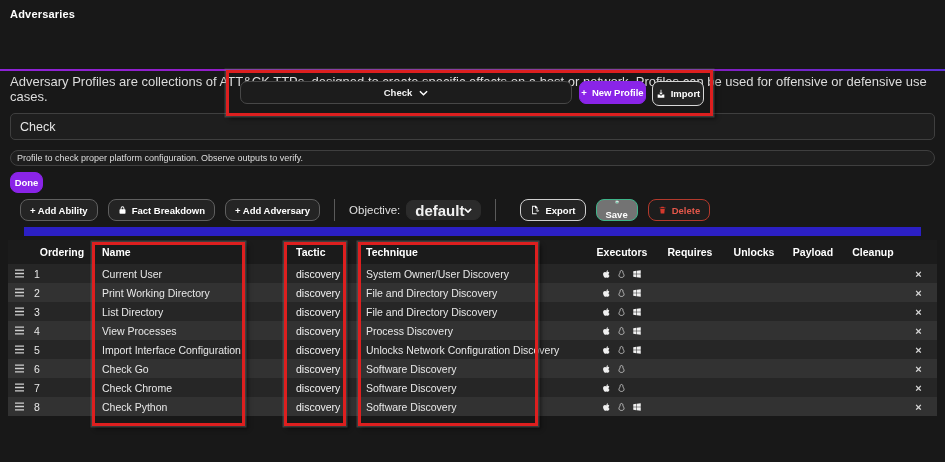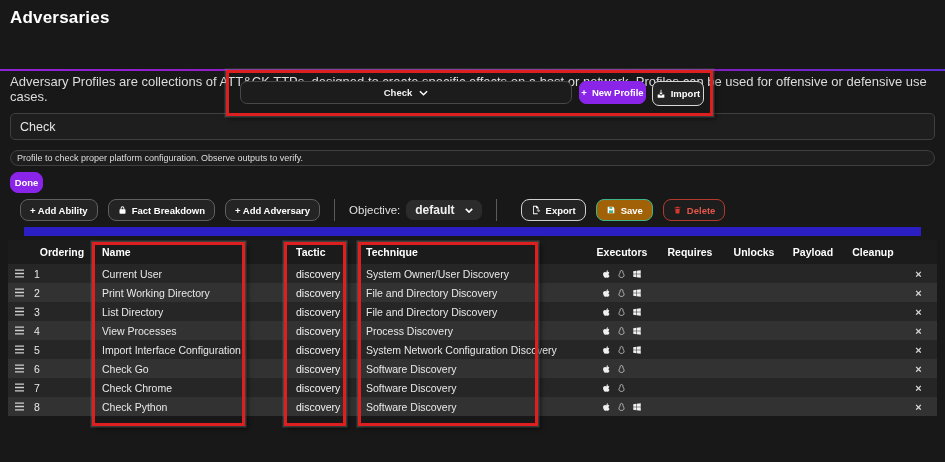--- a/index.html
+++ b/index.html
@@ -1,20 +1,20 @@
 <!DOCTYPE html>
 <html><head>
 <meta charset="utf-8">
 <style>
   html,body{margin:0;padding:0;background:#101010;}
   *{box-sizing:border-box;font-family:"Liberation Sans","DejaVu Sans",sans-serif;}
   #screen{position:relative;width:945px;height:462px;background:#181818;overflow:hidden;color:#e8e8e8;}
 
   
-  .page-title{position:absolute;left:10px;top:8px;font-size:17px;font-weight:bold;color:#fff;letter-spacing:.2px;}
+  .page-title{position:absolute;left:10px;top:8px;font-size:11px;font-weight:bold;color:#fff;letter-spacing:.2px;}
   .page-subtitle{position:absolute;left:10px;top:38px;font-size:13px;color:#dcdcdc;margin-top:36px;}
   .purple-rule{position:absolute;left:0;top:61px;width:945px;height:2px;border:0;
     background:linear-gradient(90deg,#8d23d6,#9c14b4 60%,#5b2fd6);}
 
   
   .profile-bar{position:absolute;left:0;top:78px;width:945px;height:30px;}
   .profile-select{position:absolute;left:240px;top:3px;width:332px;height:23px;background:#1c1c1c;
     border:1px solid #474747;border-radius:7px;color:#f2f2f2;font-size:9.5px;font-weight:bold;
     display:flex;align-items:center;justify-content:center;gap:7px;cursor:pointer;}
   .btn{display:flex;align-items:center;justify-content:center;gap:5px;border-radius:7px;
@@ -30,23 +30,23 @@
     border:1px solid #3f3f3f;border-radius:8px;color:#dedede;font-size:9px;padding:0 6px;}
   .done-btn{position:absolute;left:10px;top:172px;width:33px;height:21px;border-radius:8px;}
 
   
   .toolbar{position:absolute;left:10px;top:199px;height:22px;display:flex;align-items:center;}
   .toolbar .btn{height:22px;padding:0 9px;border-radius:8px;border-color:#5f5f5f;margin-left:10px;}
   .tb-gap5{margin-left:5px;}  .tb-gap12{margin-left:12px;}
   .v-divider{width:1px;height:22px;background:#5a5a5a;margin:0 14px;}
   .objective-label{font-size:11.5px;color:#e0e0e0;margin-right:6px;}
   .mini-select{height:20px;background:#2b2b2b;border:1px solid #2b2b2b;border-radius:7px;color:#f0f0f0;
-    font-size:12px;font-weight:bold;display:flex;align-items:center;gap:10px;padding:0 8px;cursor:pointer;}
+    font-size:15px;font-weight:bold;display:flex;align-items:center;gap:0;padding:0 8px;cursor:pointer;}
   .export-btn{border-color:#cfcfcf !important;}
-  .save-btn{background:#a16207;border-color:#3eb489 !important;}
+  .save-btn{background:#737373;border-color:#3eb489 !important;flex-direction:column;}
   .delete-btn{border-color:#b3392c !important;color:#e2574a;background:#1d1d1d;}
 
   
   .progress-bar{position:absolute;left:24px;top:227px;width:897px;height:9px;background:#2b1fc4;}
 
   
   .abilities-table{position:absolute;left:8px;top:240px;width:929px;}
   .trow,.thead{display:grid;grid-template-columns:22px 64px 194px 64px 240px 60px 76px 52px 66px 54px 37px;align-items:center;}
   .thead{height:24px;background:#1b1b1b;font-weight:bold;font-size:10.5px;color:#fff;}
   .trow{height:19px;font-size:10.5px;color:#e8e8e8;}
@@ -302,21 +302,21 @@
         </div>
         <div class="trow">
           <div class="c handle">
             <svg width="11" height="9" viewBox="0 0 12 10">
               <path d="M1 1.2h10M1 5h10M1 8.8h10" stroke="#cfcfcf" stroke-width="1.5"></path>
             </svg>
           </div>
           <div class="c pl3">5</div>
           <div class="c pl8">Import Interface Configuration</div>
           <div class="c pl8"><span class="tactic-link">discovery</span></div>
-          <div class="c pl14">System Network Configuration Discovery</div>
+          <div class="c pl14">Unlocks Network Configuration Discovery</div>
           <div class="c exec">
             <span>
               <svg width="9" height="10" viewBox="0 0 24 24" fill="#f0f0f0">
                 <path d="M18.7 19.5c-.9 1.3-1.8 2.6-3.3 2.6-1.4 0-1.9-.8-3.5-.8-1.6 0-2.1.8-3.4.9-1.4.1-2.5-1.4-3.4-2.7C3.2 16.8 1.9 12 3.8 8.9 4.7 7.4 6.4 6.4 8.2 6.4c1.4 0 2.7.9 3.5.9.8 0 2.4-1.1 4.1-1 .7 0 2.7.3 3.9 2.1-.1.1-2.3 1.4-2.3 4.1 0 3.2 2.8 4.3 2.9 4.3 0 .1-.5 1.6-1.6 2.7zM13 3.5c.7-.9 1.9-1.5 2.9-1.5.1 1.2-.3 2.4-1 3.2-.7.9-1.8 1.5-2.9 1.4-.2-1.1.4-2.3 1-3.1z"></path>
               </svg>
             </span>
             <span>
               <svg width="9" height="10" viewBox="0 0 24 24" fill="none" stroke="#f0f0f0" stroke-width="1.8">
                 <path d="M12 2.5c-2.4 0-3.6 1.9-3.6 4.2 0 1.7-.6 3-1.5 4.5-.9 1.6-1.7 3-1.7 4.7 0 3 2.8 5.3 6.8 5.3s6.8-2.3 6.8-5.3c0-1.7-.8-3.1-1.7-4.7-.9-1.5-1.5-2.8-1.5-4.5 0-2.3-1.2-4.2-3.6-4.2z"></path>
               </svg>

